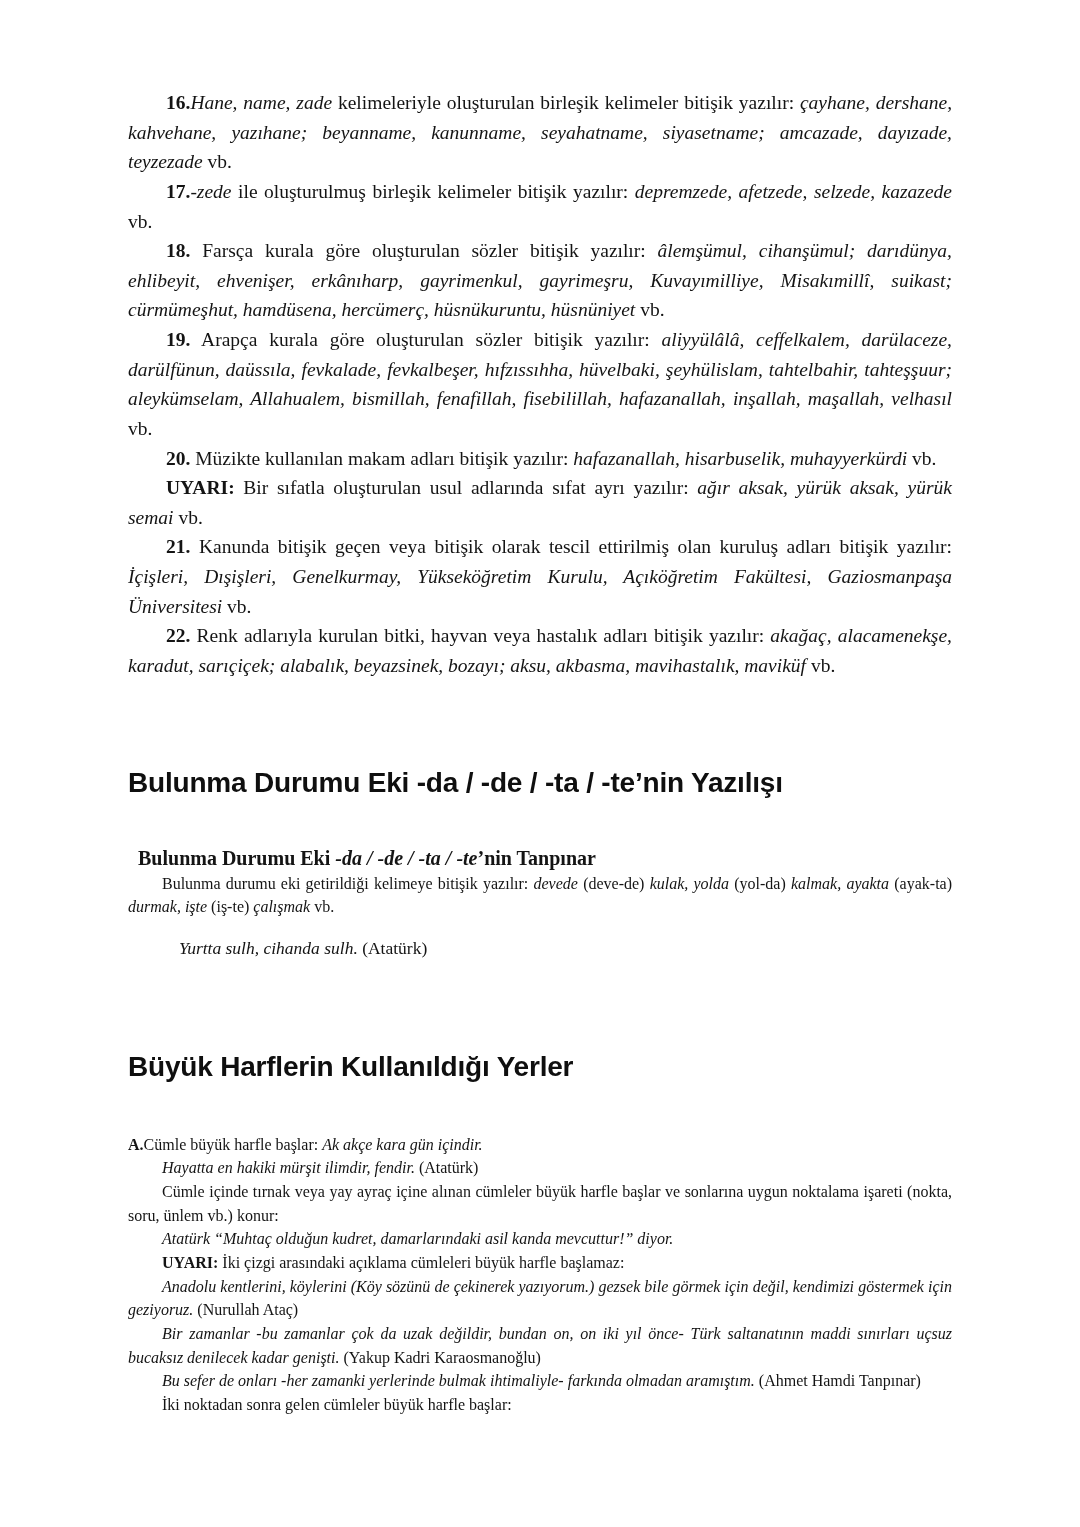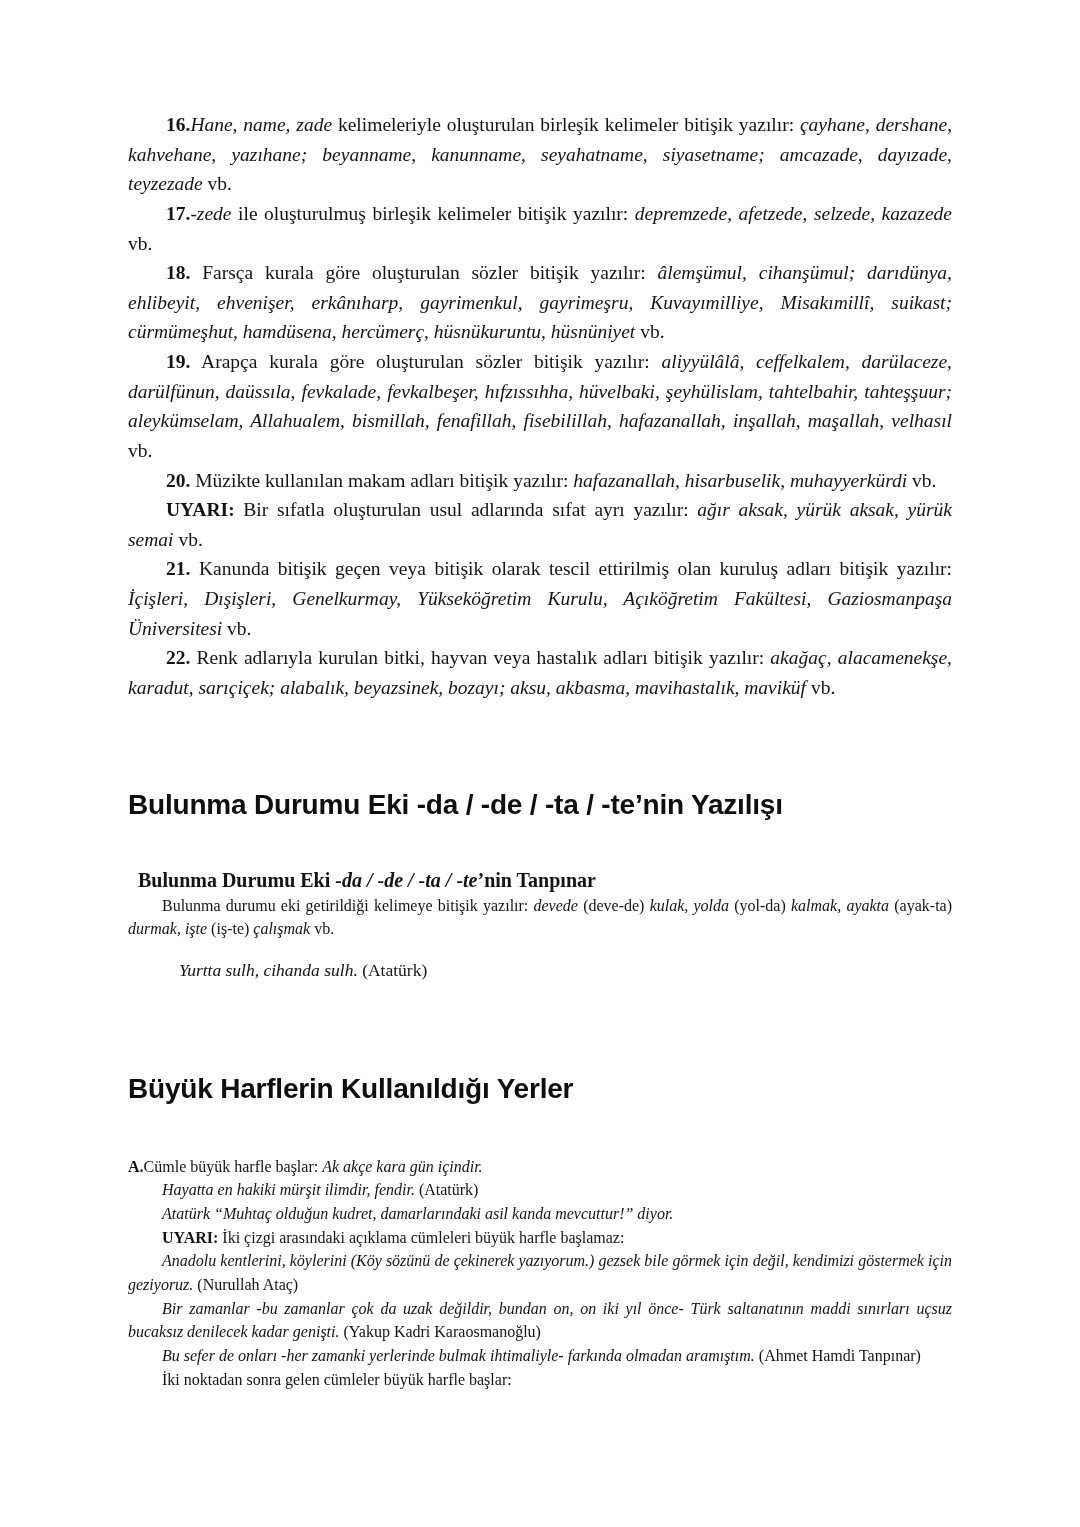--- a/index.html
+++ b/index.html
@@ -10,21 +10,21 @@
   body {
     width: 1080px;
     min-height: 1527px;
     font-family: "Liberation Serif", serif;
     color: #1a1a1a;
   }
   .page {
     width: 1080px;
     min-height: 1527px;
     box-sizing: border-box;
-    padding: 110px 128px 40px 128px;
+    padding: 88px 128px 40px 128px;
     background: #ffffff;
   }
   .rule-par {
     font-size: 19.5px;
     line-height: 1.52;
     text-align: justify;
     text-indent: 38px;
     margin: 0;
     color: #141414;
   }
@@ -100,20 +100,21 @@
 
   <div class="gap-h2-2"></div>
 
   <h2 class="section-title">Büyük Harflerin Kullanıldığı Yerler</h2>
 
   <div class="gap-after-h2-2"></div>
 
   <div id="sub-body-2">
       <p class="small-par noindent"><span class="b">A.</span><span>Cümle büyük harfle başlar: </span><span class="it">Ak akçe kara gün içindir.</span></p>
       <p class="small-par"><span class="it">Hayatta en hakiki mürşit ilimdir, fendir.</span><span> (Atatürk)</span></p>
+      <p class="small-par"><span>Cümle içinde tırnak veya yay ayraç içine alınan cümleler büyük harfle başlar ve sonlarına uygun noktalama işareti (nokta, soru, ünlem vb.) konur:</span></p>
       <p class="small-par"><span class="it">Atatürk “Muhtaç olduğun kudret, damarlarındaki asil kanda mevcuttur!” diyor.</span></p>
       <p class="small-par"><span class="b">UYARI:</span><span> İki çizgi arasındaki açıklama cümleleri büyük harfle başlamaz:</span></p>
       <p class="small-par"><span class="it">Anadolu kentlerini, köylerini (Köy sözünü de çekinerek yazıyorum.) gezsek bile görmek için değil, kendimizi göstermek için geziyoruz.</span><span> (Nurullah Ataç)</span></p>
       <p class="small-par"><span class="it">Bir zamanlar -bu zamanlar çok da uzak değildir, bundan on, on iki yıl önce- Türk saltanatının maddi sınırları uçsuz bucaksız denilecek kadar genişti.</span><span> (Yakup Kadri Karaosmanoğlu)</span></p>
       <p class="small-par"><span class="it">Bu sefer de onları -her zamanki yerlerinde bulmak ihtimaliyle- farkında olmadan aramıştım.</span><span> (Ahmet Hamdi Tanpınar)</span></p>
       <p class="small-par"><span>İki noktadan sonra gelen cümleler büyük harfle başlar:</span></p>
     </div>
 
 </div>
 

